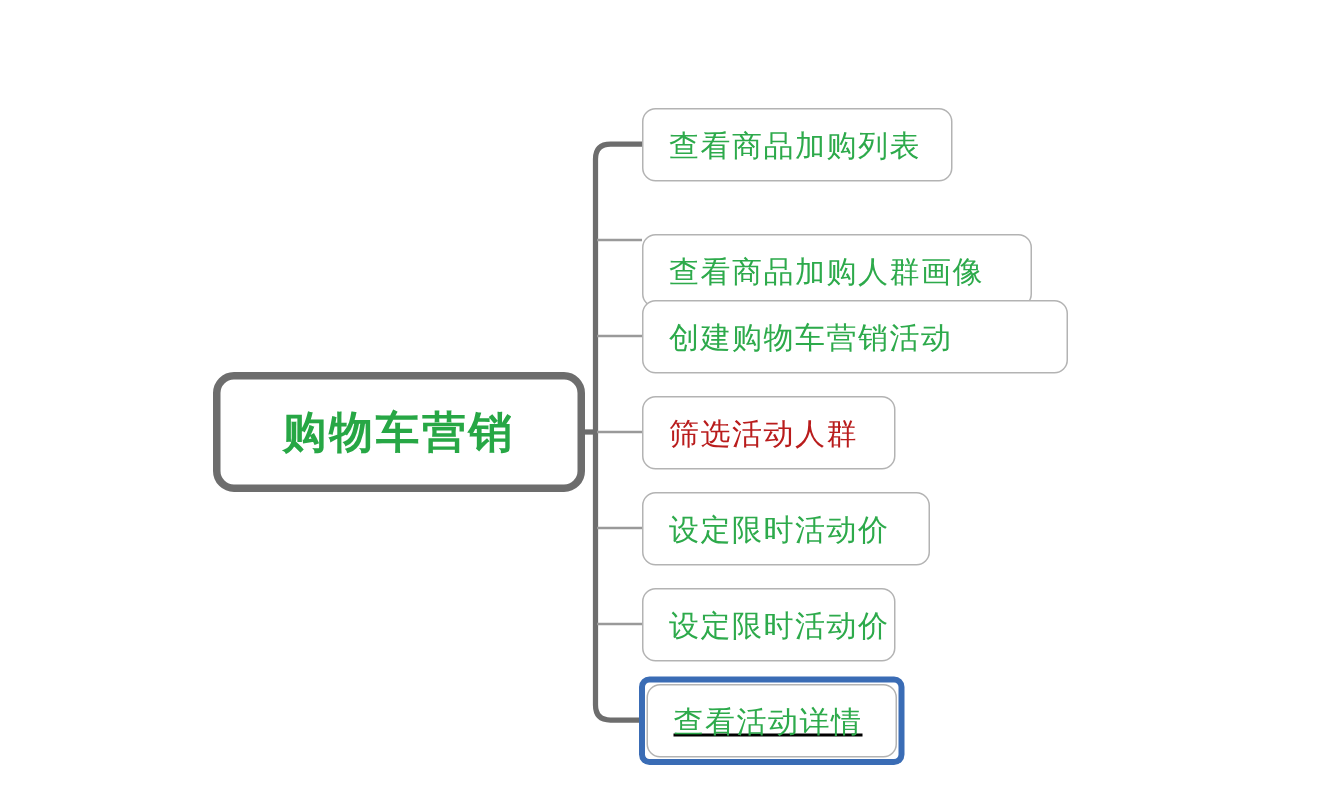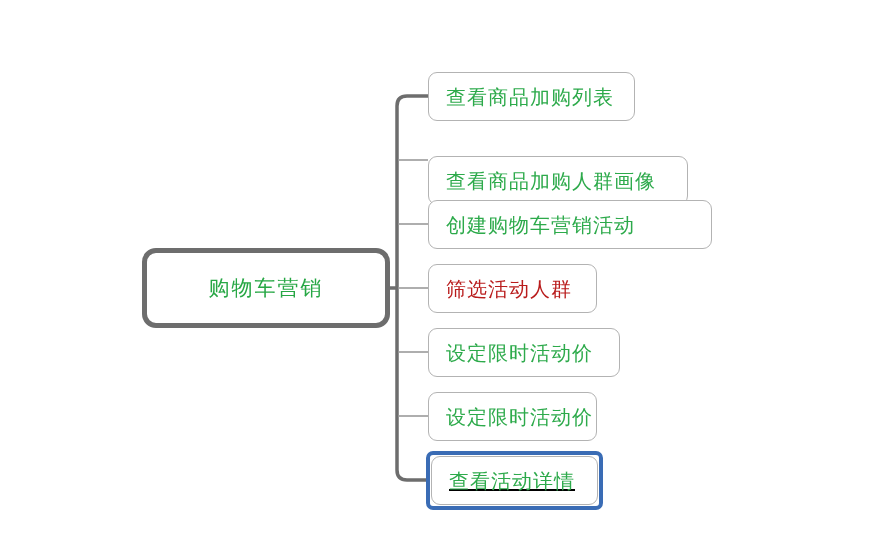--- a/index.html
+++ b/index.html
@@ -41,25 +41,25 @@
     box-sizing: border-box;
     border: 5px solid #6d6d6d;
     border-radius: 14px;
     background: #ffffff;
     display: flex;
     align-items: center;
     justify-content: center;
   }
   .root-label {
     color: #27a745;
-    font-size: 21px;
+    font-size: 29px;
     line-height: 1;
     letter-spacing: 2px;
     white-space: nowrap;
-    font-weight: normal;
+    font-weight: bold;
   }
 
   
   .child-node {
     position: absolute;
     height: 49px;
     box-sizing: border-box;
     border: 1px solid #b3b3b3;
     border-radius: 9px;
     background: #ffffff;

